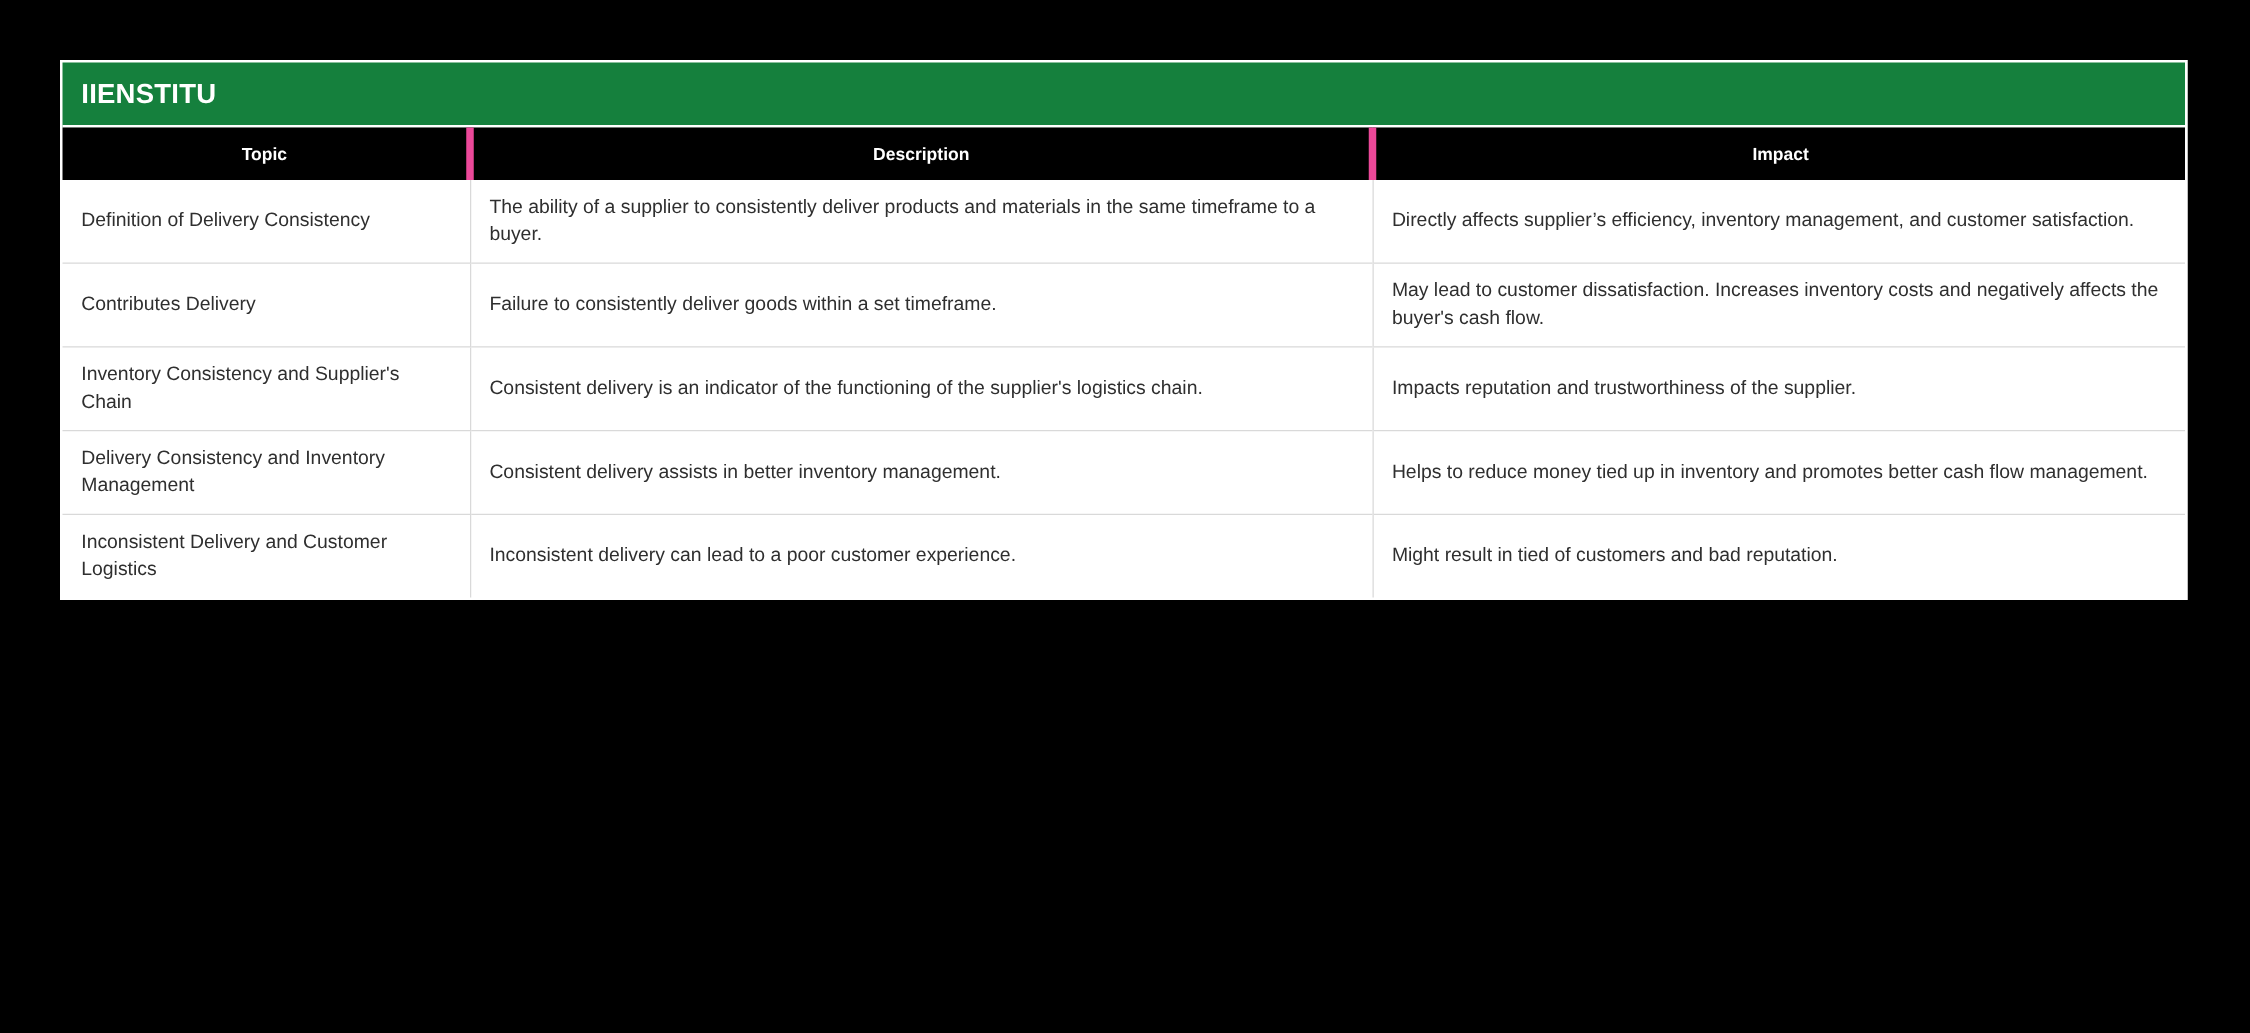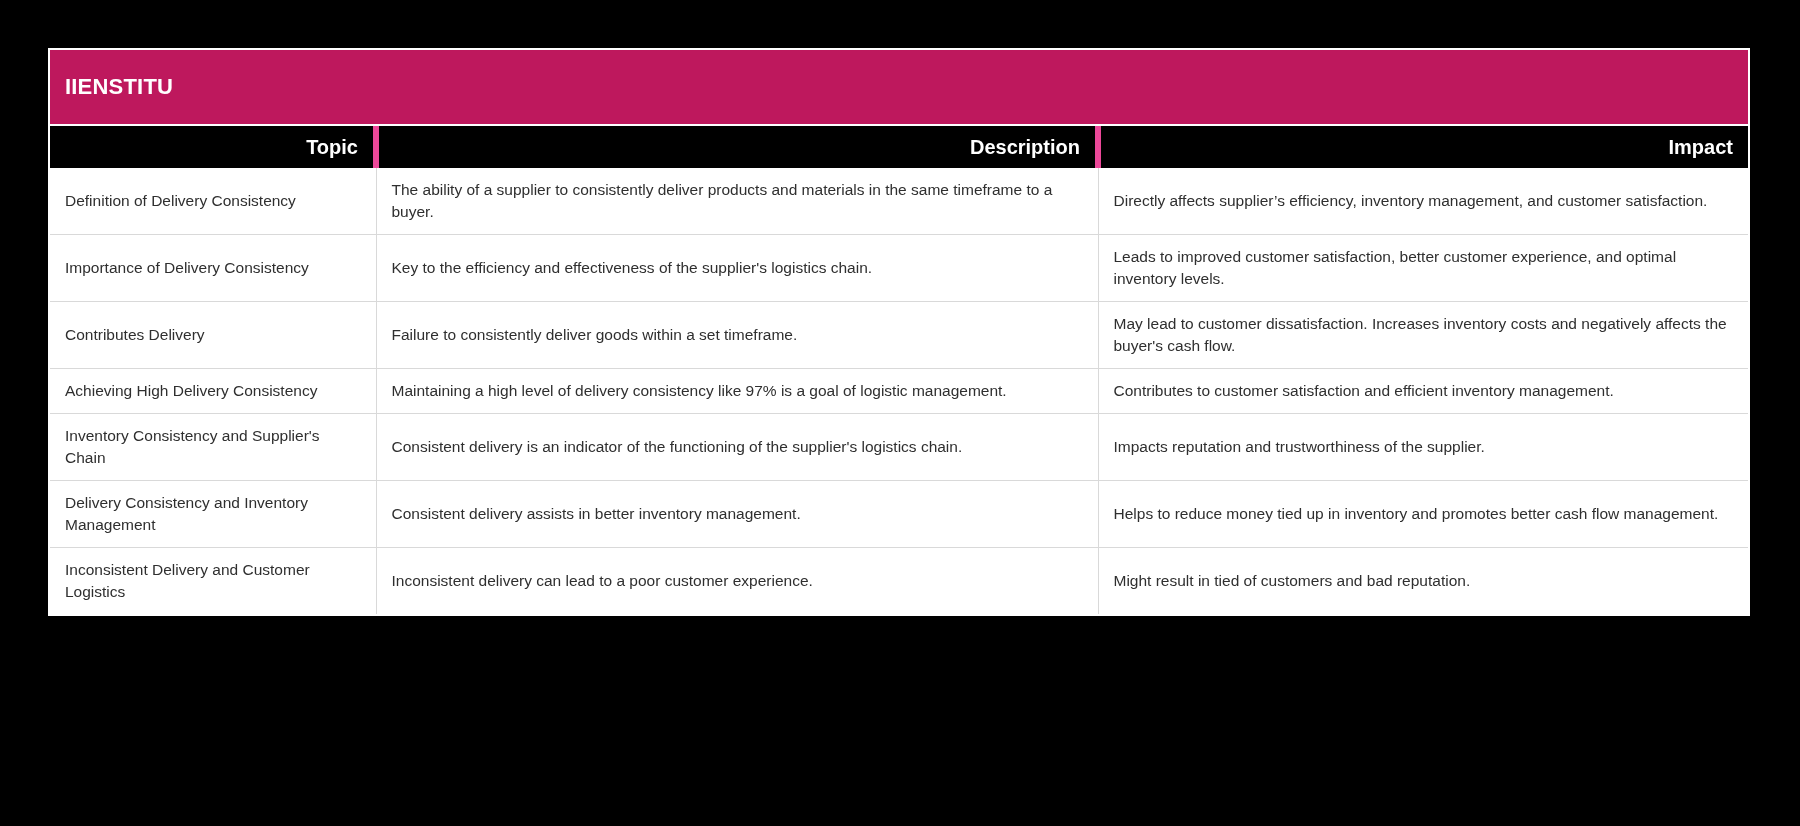--- a/index.html
+++ b/index.html
@@ -17,48 +17,48 @@
   .frame {
     position: absolute;
     left: 48px;
     top: 48px;
     width: 1702px;
     box-sizing: border-box;
     border: 2px solid #ffffff;
     background: #ffffff;
   }
   .title-bar {
-    background: #be185d;
+    background: #15803d;
     color: #ffffff;
     height: 50px;
     display: flex;
     align-items: center;
-    padding: 12px 15px;
+    padding: 0 15px;
     border-bottom: 2px solid #ffffff;
   }
   .title-bar span {
     font-size: 22px;
     font-weight: 700;
     letter-spacing: 0.2px;
   }
   table.info-table {
     width: 100%;
     border-collapse: collapse;
     table-layout: fixed;
     background: #ffffff;
   }
   col.col-topic  { width: 326px; }
   col.col-desc   { width: 722px; }
   col.col-impact { width: auto;  }
   .info-table th {
     background: #000000;
     color: #ffffff;
-    font-size: 20px;
+    font-size: 14px;
     font-weight: 700;
-    text-align: right;
+    text-align: center;
     height: 42px;
     padding: 0 15px;
     box-sizing: border-box;
   }
   .info-table th + th {
     border-left: 6px solid #ec4899;
   }
   .info-table td {
     background: #ffffff;
     color: #2f2f2f;
@@ -97,33 +97,23 @@
         <th>Impact</th>
       </tr>
     </thead>
     <tbody>
       <tr>
         <td>Definition of Delivery Consistency</td>
         <td>The ability of a supplier to consistently deliver products and materials in the same timeframe to a buyer.</td>
         <td>Directly affects supplier’s efficiency, inventory management, and customer satisfaction.</td>
       </tr>
       <tr>
-        <td>Importance of Delivery Consistency</td>
-        <td>Key to the efficiency and effectiveness of the supplier's logistics chain.</td>
-        <td>Leads to improved customer satisfaction, better customer experience, and optimal inventory levels.</td>
-      </tr>
-      <tr>
         <td>Contributes Delivery</td>
         <td>Failure to consistently deliver goods within a set timeframe.</td>
         <td>May lead to customer dissatisfaction. Increases inventory costs and negatively affects the buyer's cash flow.</td>
-      </tr>
-      <tr>
-        <td>Achieving High Delivery Consistency</td>
-        <td>Maintaining a high level of delivery consistency like 97% is a goal of logistic management.</td>
-        <td>Contributes to customer satisfaction and efficient inventory management.</td>
       </tr>
       <tr>
         <td>Inventory Consistency and Supplier's Chain</td>
         <td>Consistent delivery is an indicator of the functioning of the supplier's logistics chain.</td>
         <td>Impacts reputation and trustworthiness of the supplier.</td>
       </tr>
       <tr>
         <td>Delivery Consistency and Inventory Management</td>
         <td>Consistent delivery assists in better inventory management.</td>
         <td>Helps to reduce money tied up in inventory and promotes better cash flow management.</td>

